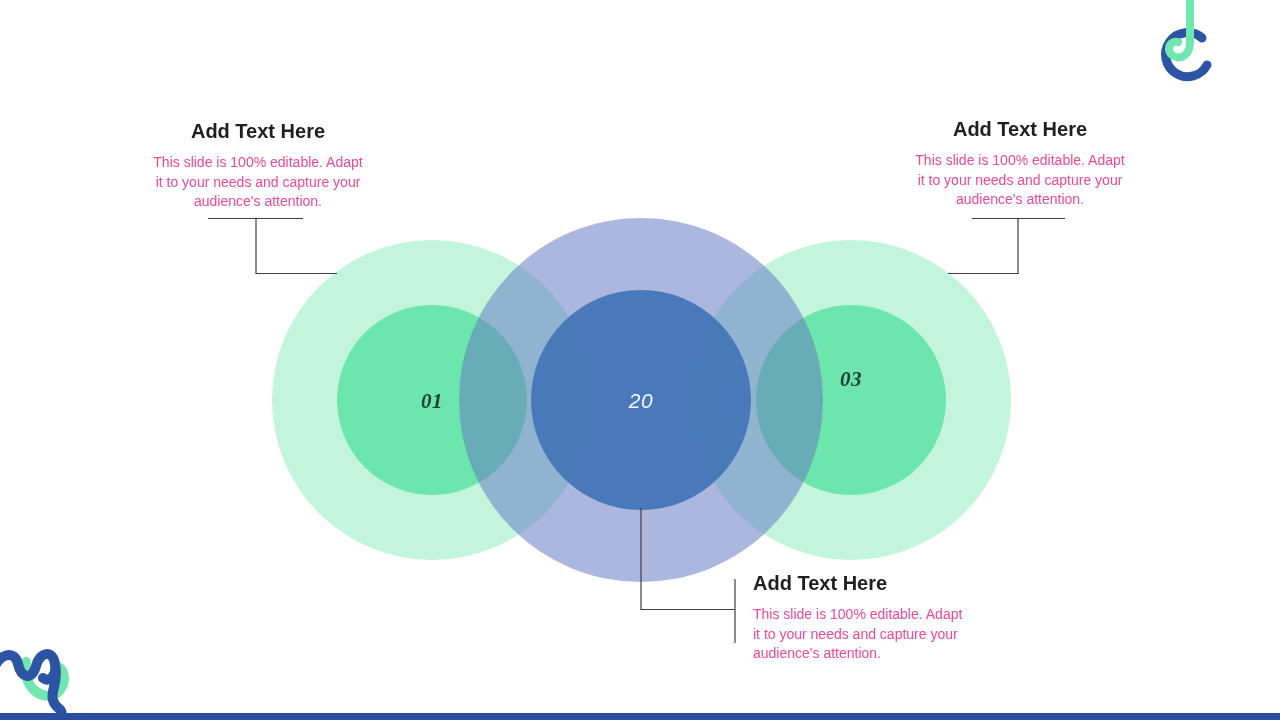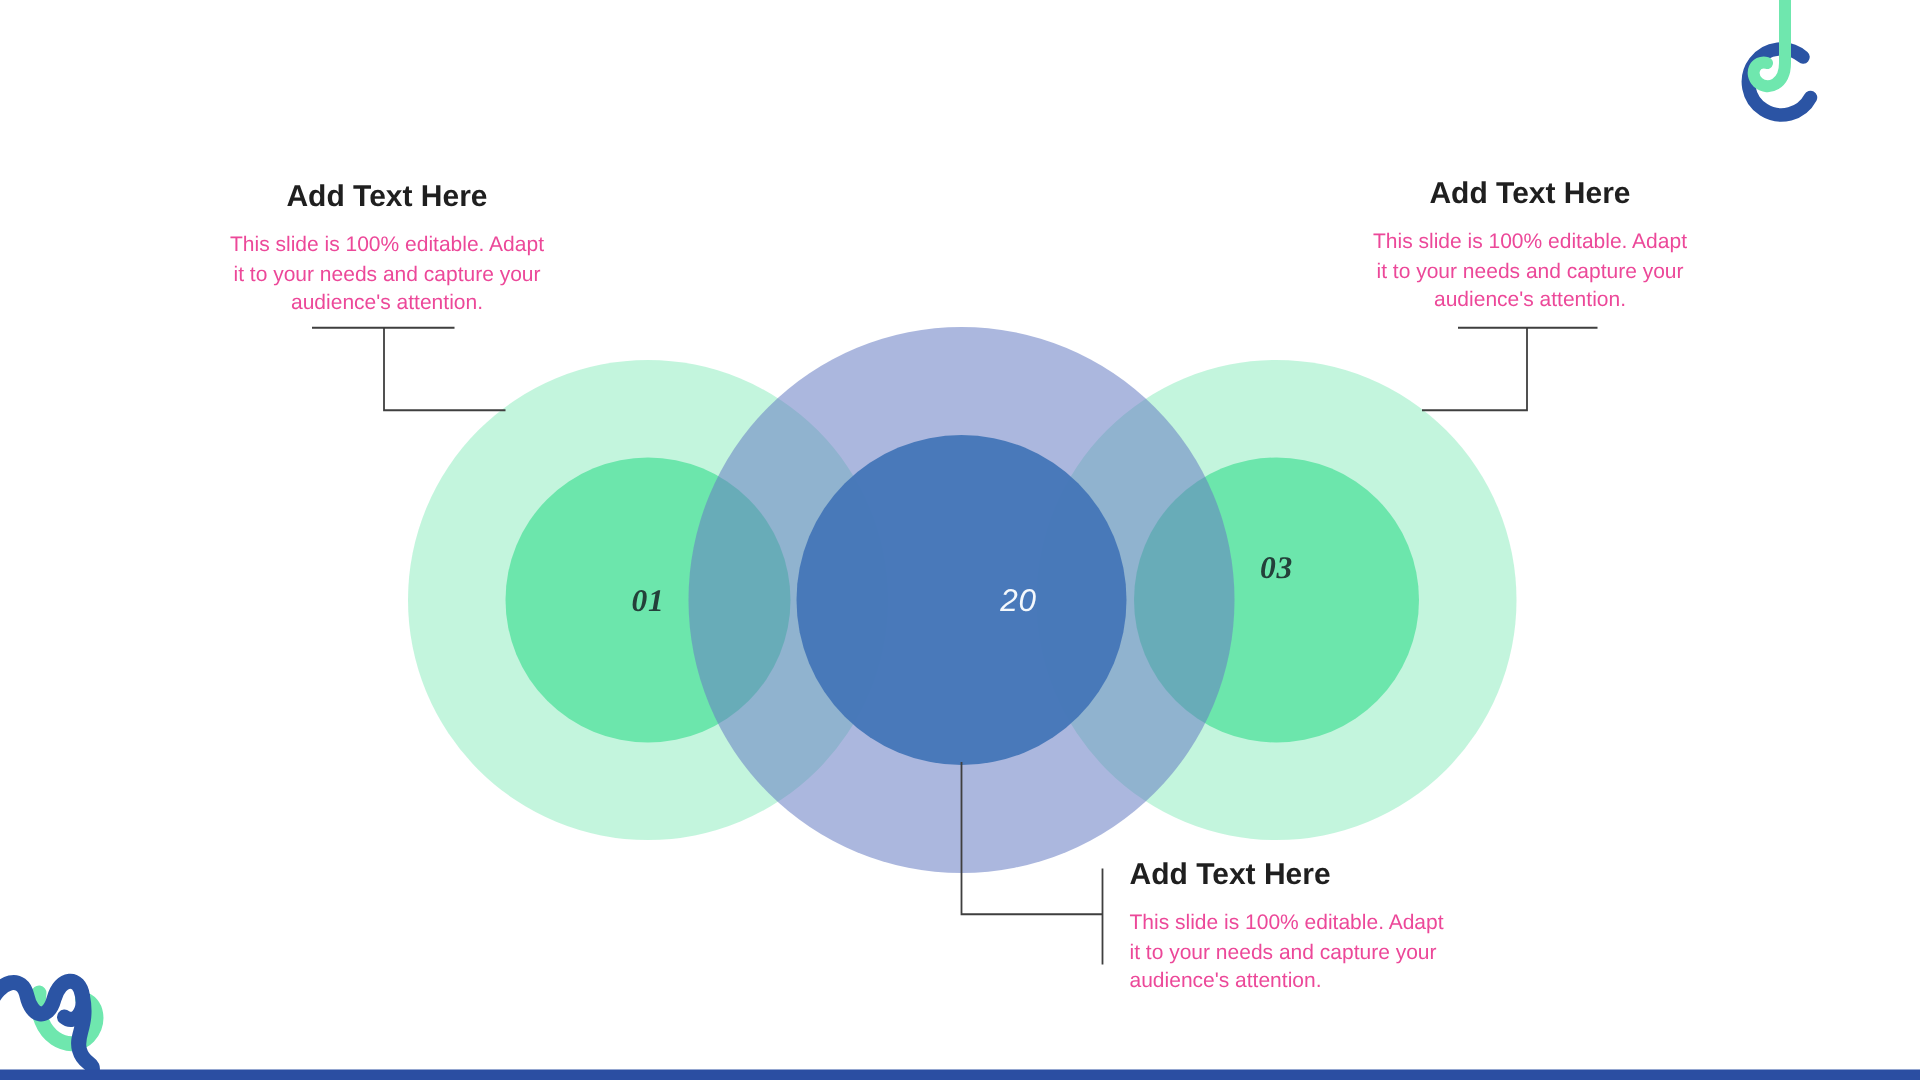--- a/index.html
+++ b/index.html
@@ -18,21 +18,21 @@
   .tb-left{left:126px;top:120px;text-align:center;}
   .tb-right{left:888px;top:118px;text-align:center;}
   .tb-bottom{left:753px;top:572px;text-align:left;}
   .vlabel{
     position:absolute;z-index:2;transform:translate(-50%,-50%);
     font-size:21px;letter-spacing:0.5px;font-style:italic;
   }
   .vlabel-serif{font-family:"Liberation Serif",serif;font-weight:700;color:#24403a;}
   .vlabel-center{font-family:"Liberation Sans",sans-serif;font-weight:400;color:#f4f8fc;}
   .vl-1{left:432px;top:401px;}
-  .vl-2{left:641px;top:401px;margin-left:38px;}
+  .vl-2{left:641px;top:401px;}
   .vl-3{left:851px;top:379px;}
   .logo{position:absolute;z-index:2;}
   .logo-tr{right:0;top:0;}
   .logo-bl{left:0;bottom:0;}
   .footer-bar{
     position:absolute;left:0;bottom:0;width:1280px;height:7px;z-index:4;
   }
 </style>
 </head>
 <body>

